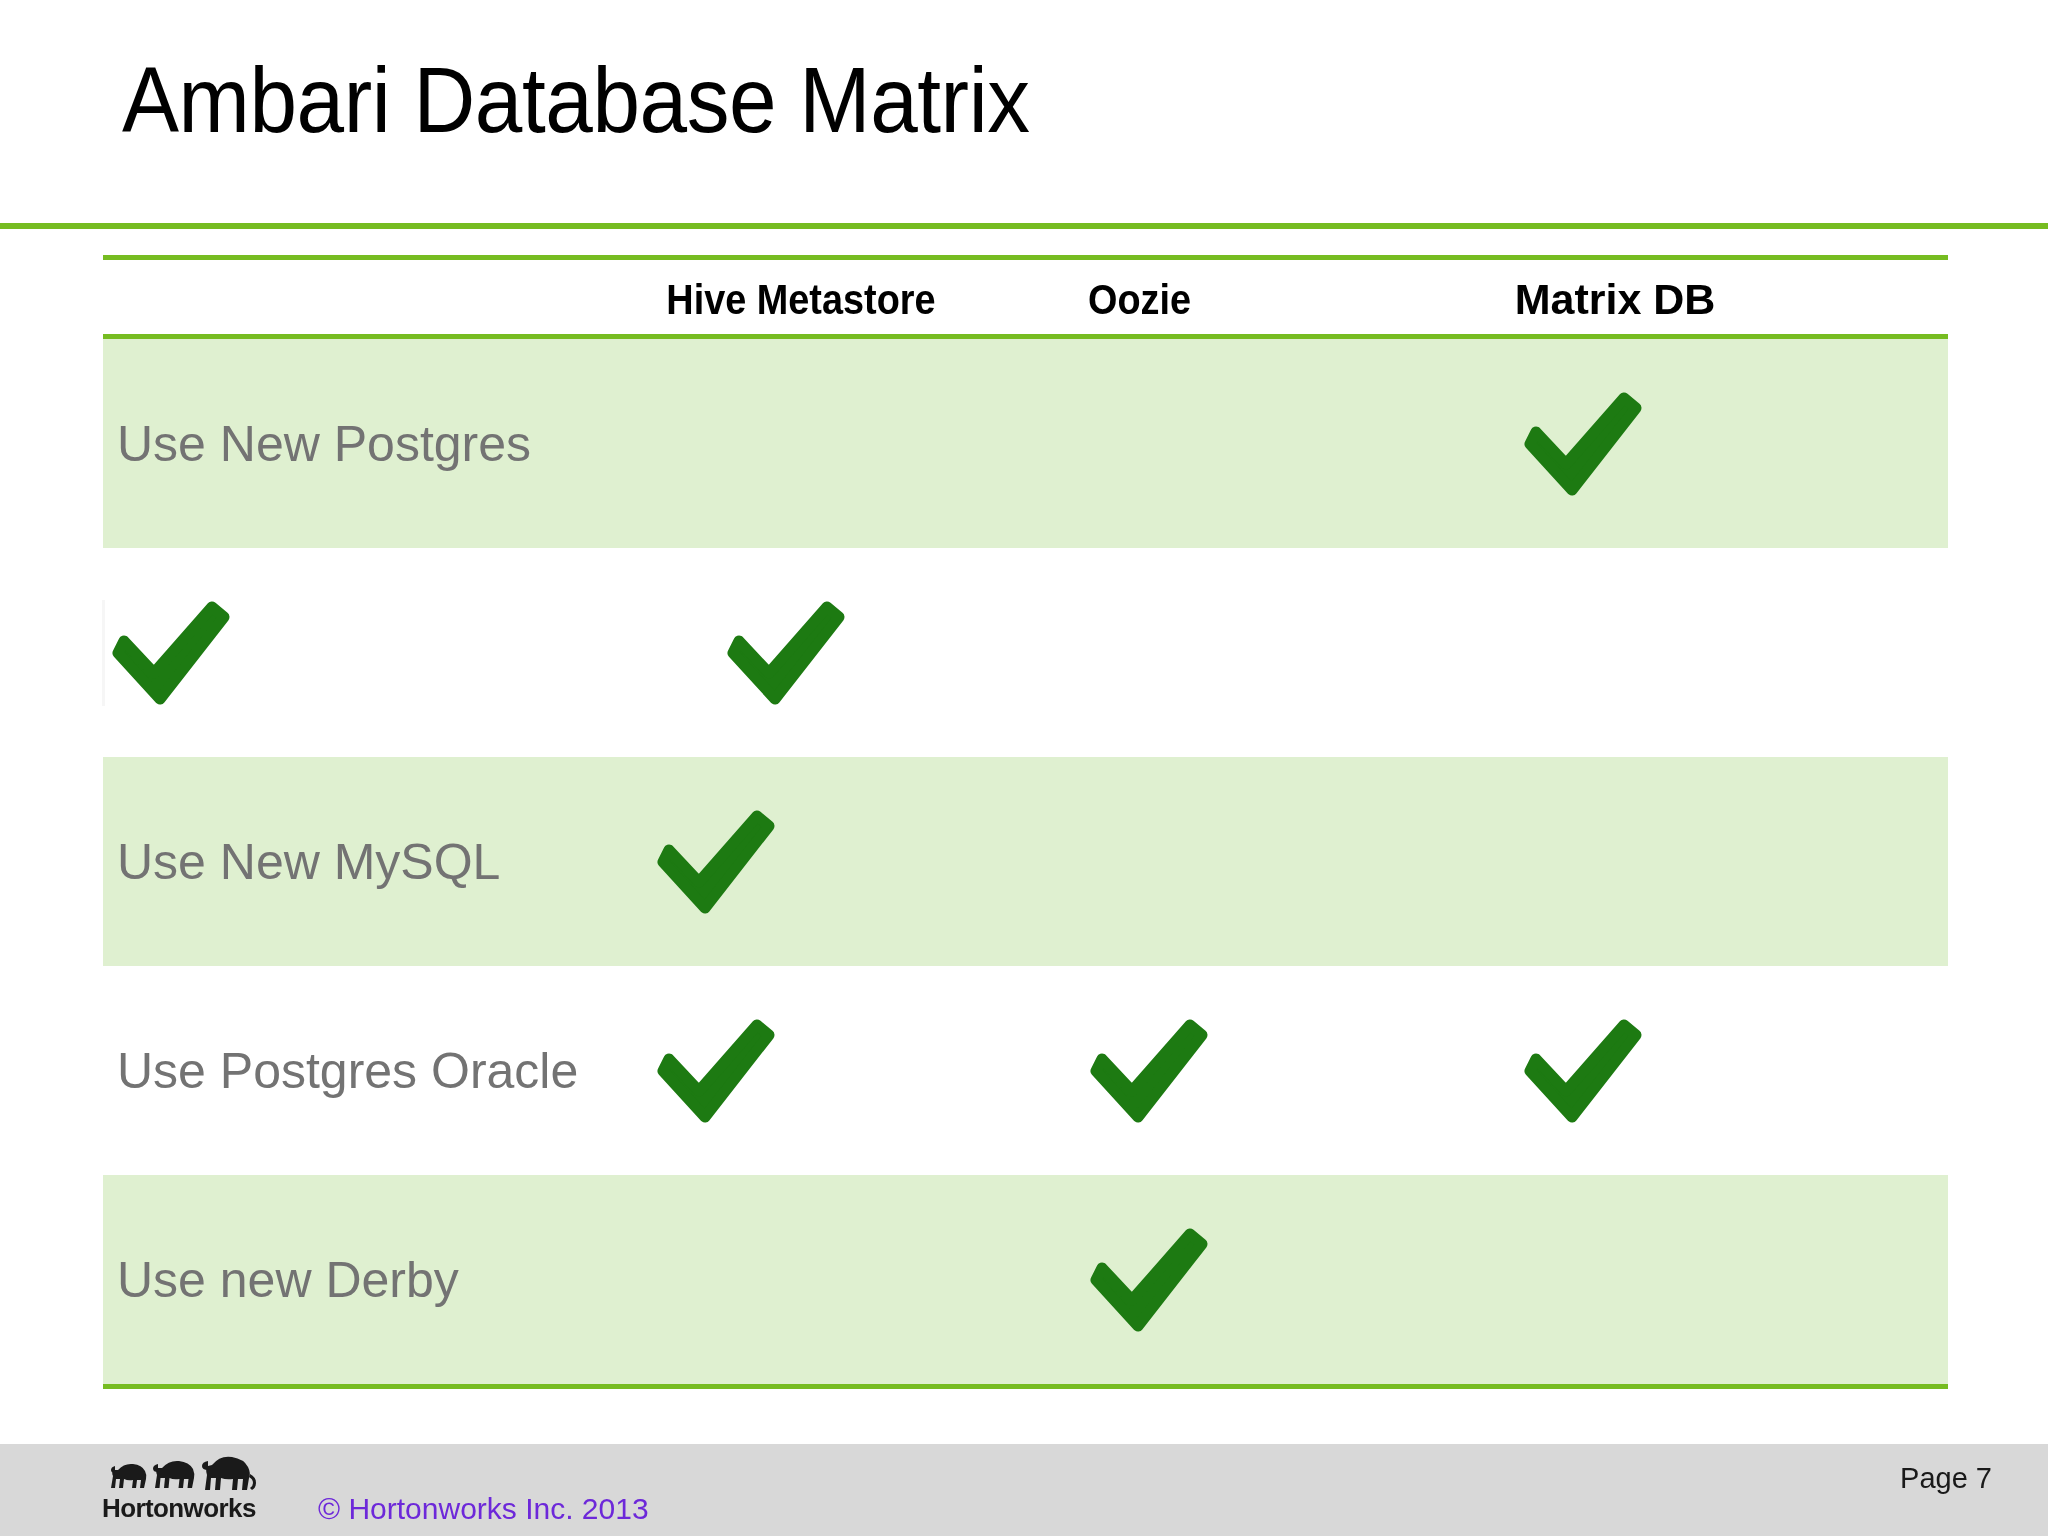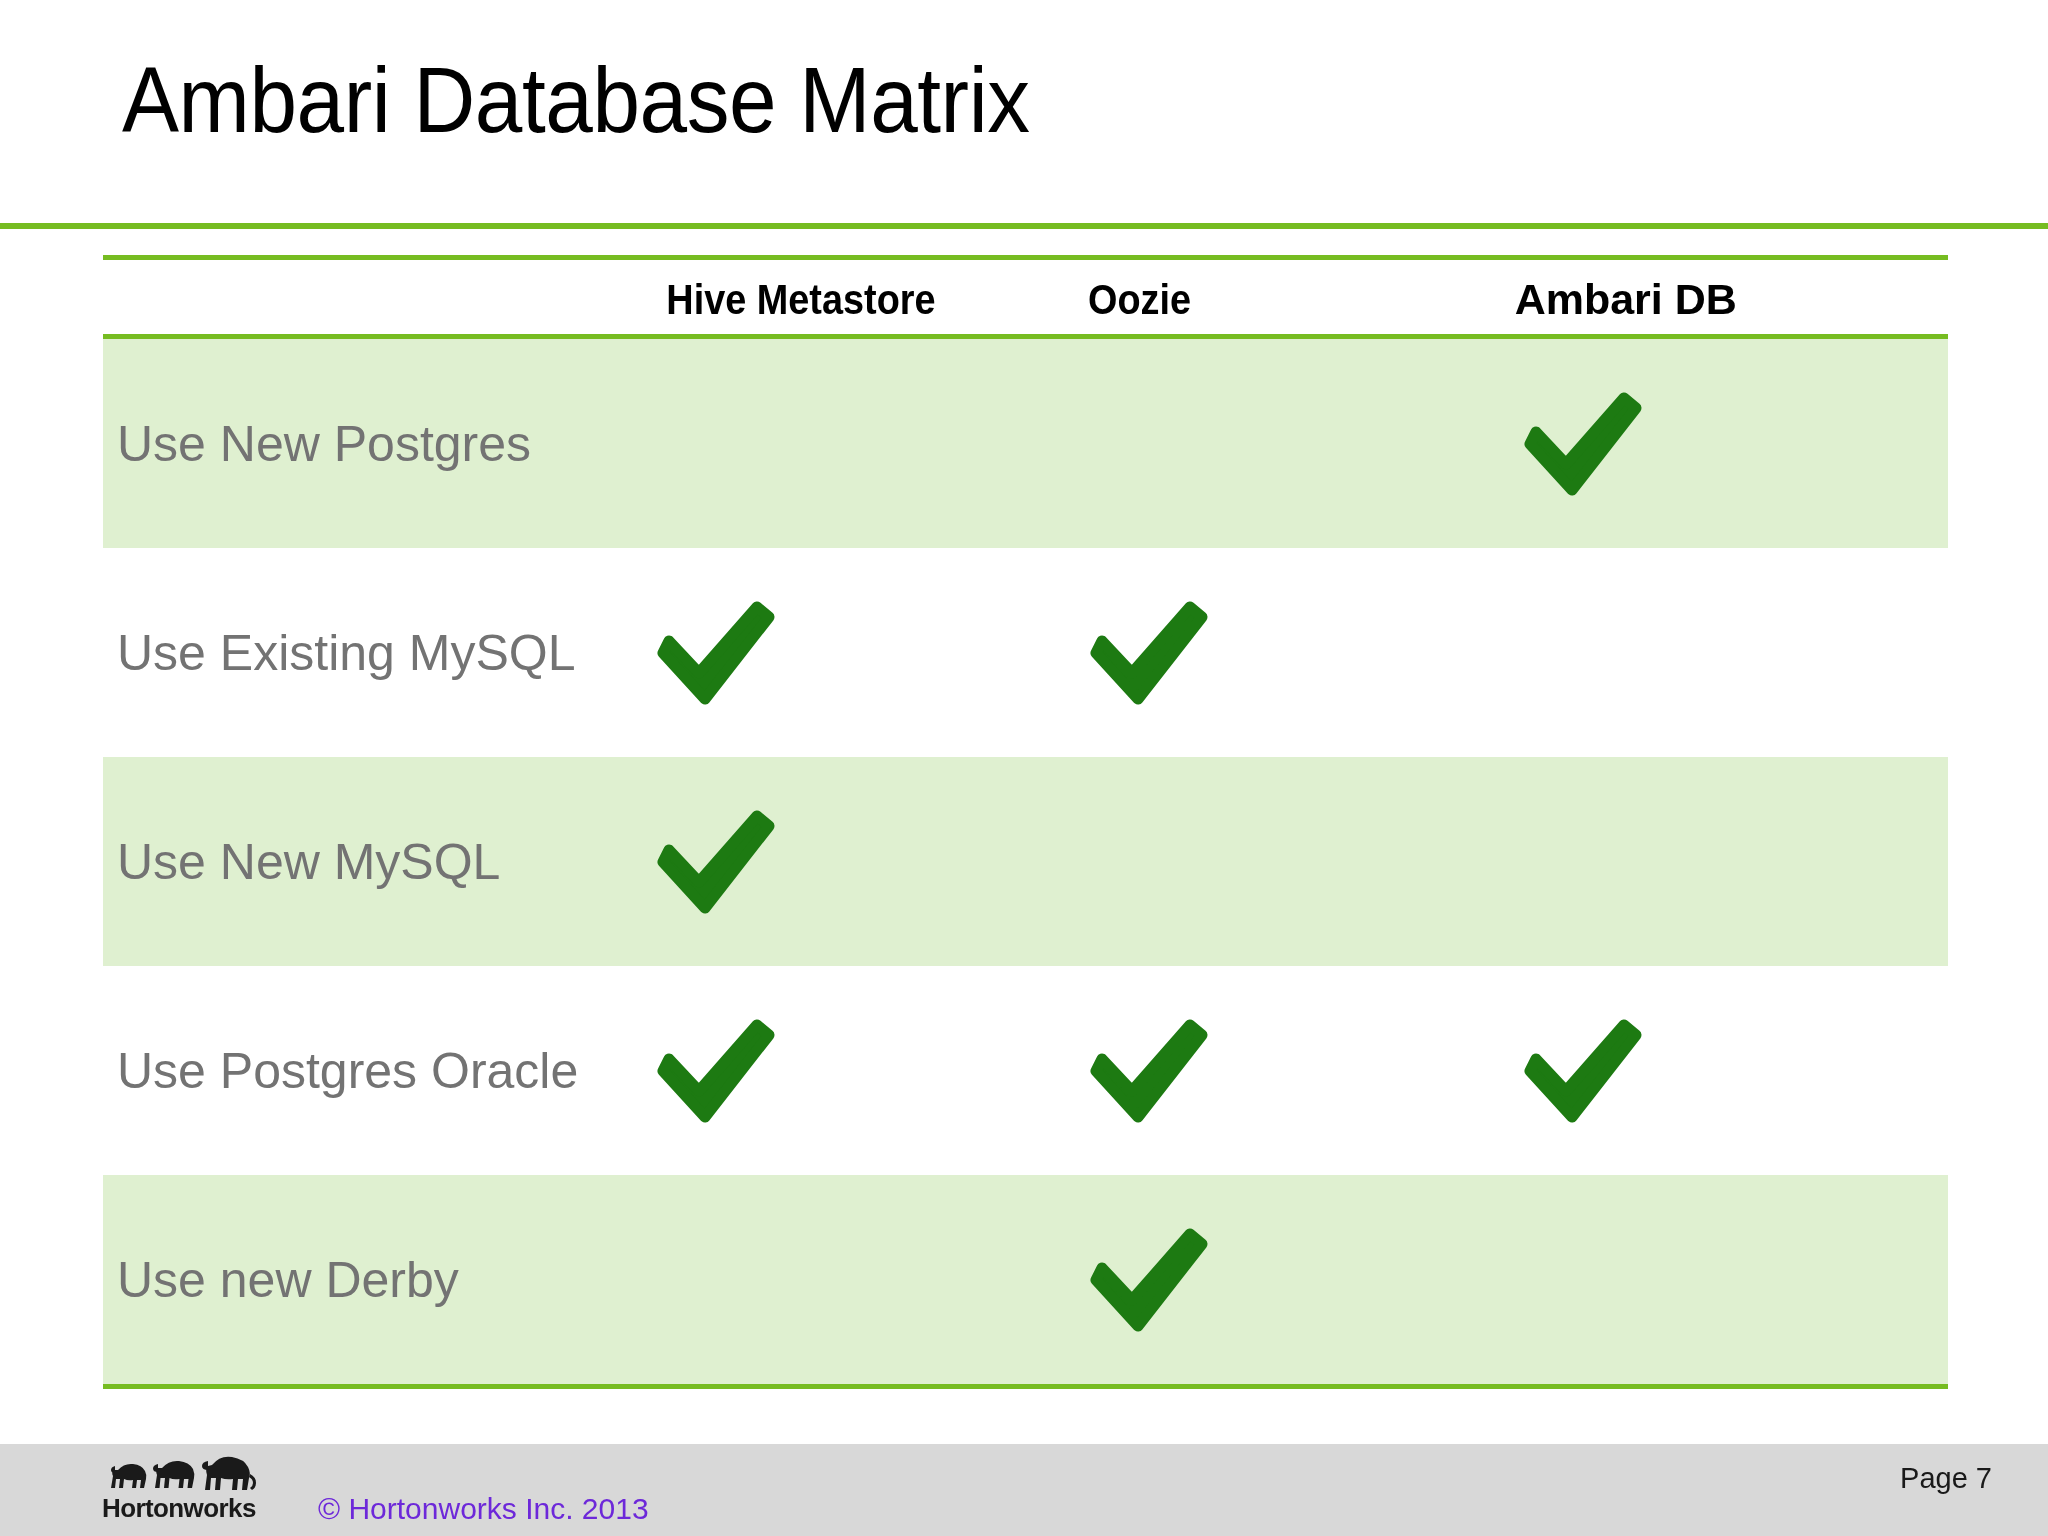--- a/index.html
+++ b/index.html
@@ -184,35 +184,34 @@
     <div class="col-label">
       <span class="head-text"></span>
     </div>
     <div class="col-data">
       <span class="head-text condensed">Hive Metastore</span>
     </div>
     <div class="col-data">
       <span class="head-text condensed">Oozie</span>
     </div>
     <div class="col-data">
-      <span class="head-text">Ambari DB</span>
+      <span class="head-text">Matrix DB</span>
     </div>
   </div>
 
   <div id="rows-container">
       <div class="matrix-row shaded">
         <div class="col-label"><span class="row-label">Use New Postgres</span></div>
         <div class="col-data"><span class="cell-empty"></span></div>
         <div class="col-data"><span class="cell-empty"></span></div>
         <div class="col-data"><span class="check"><svg viewBox="0 0 66 53" xmlns="http://www.w3.org/2000/svg">
               <path d="M7.5 26.5 L10.5 20.5 L25.5 36.5 L54.5 3.5 L60.5 8.5 L28.5 49.5 Z" fill="#1d7a12" stroke="#1d7a12" stroke-width="5.5" stroke-linejoin="round" stroke-linecap="round"></path>
             </svg></span></div>
       </div>
       <div class="matrix-row">
-        <div class="col-label"><span class="row-label">Use Existing MySQL</span></div>
         <div class="col-data"><span class="check"><svg viewBox="0 0 66 53" xmlns="http://www.w3.org/2000/svg">
               <path d="M7.5 26.5 L10.5 20.5 L25.5 36.5 L54.5 3.5 L60.5 8.5 L28.5 49.5 Z" fill="#1d7a12" stroke="#1d7a12" stroke-width="5.5" stroke-linejoin="round" stroke-linecap="round"></path>
             </svg></span></div>
         <div class="col-data"><span class="check"><svg viewBox="0 0 66 53" xmlns="http://www.w3.org/2000/svg">
               <path d="M7.5 26.5 L10.5 20.5 L25.5 36.5 L54.5 3.5 L60.5 8.5 L28.5 49.5 Z" fill="#1d7a12" stroke="#1d7a12" stroke-width="5.5" stroke-linejoin="round" stroke-linecap="round"></path>
             </svg></span></div>
         <div class="col-data"><span class="cell-empty"></span></div>
       </div>
       <div class="matrix-row shaded">
         <div class="col-label"><span class="row-label">Use New MySQL</span></div>

